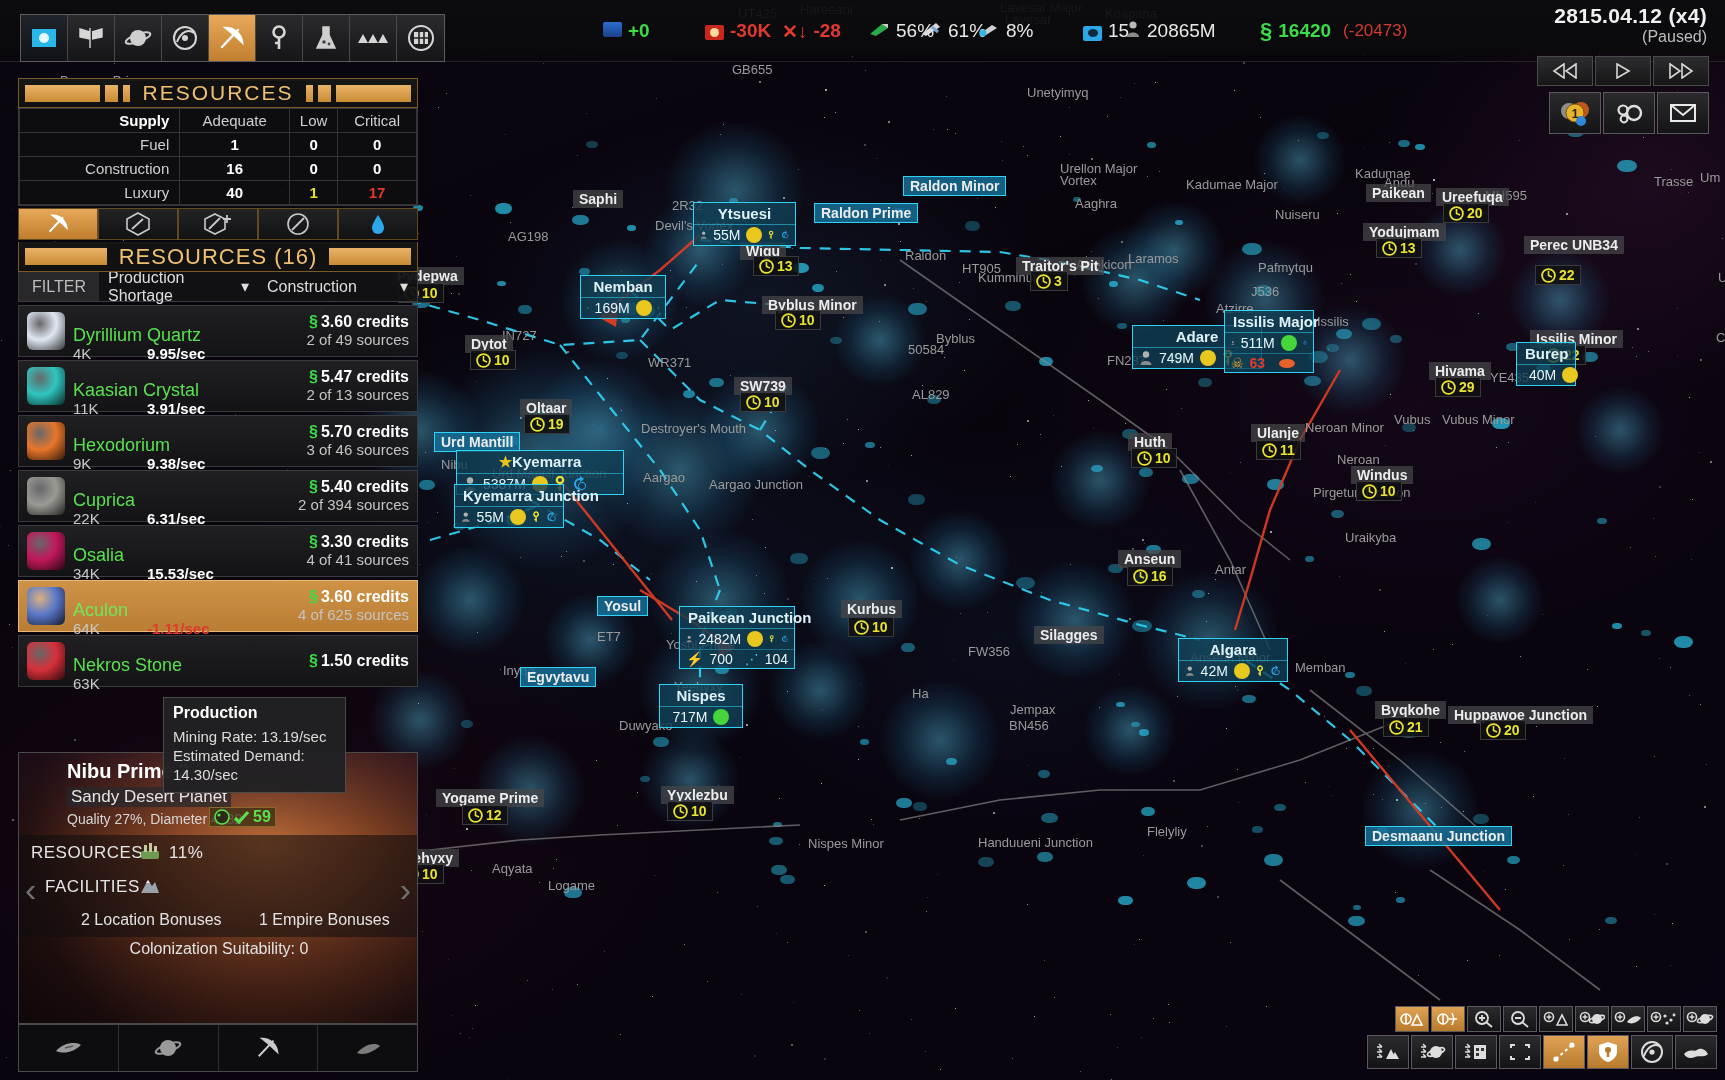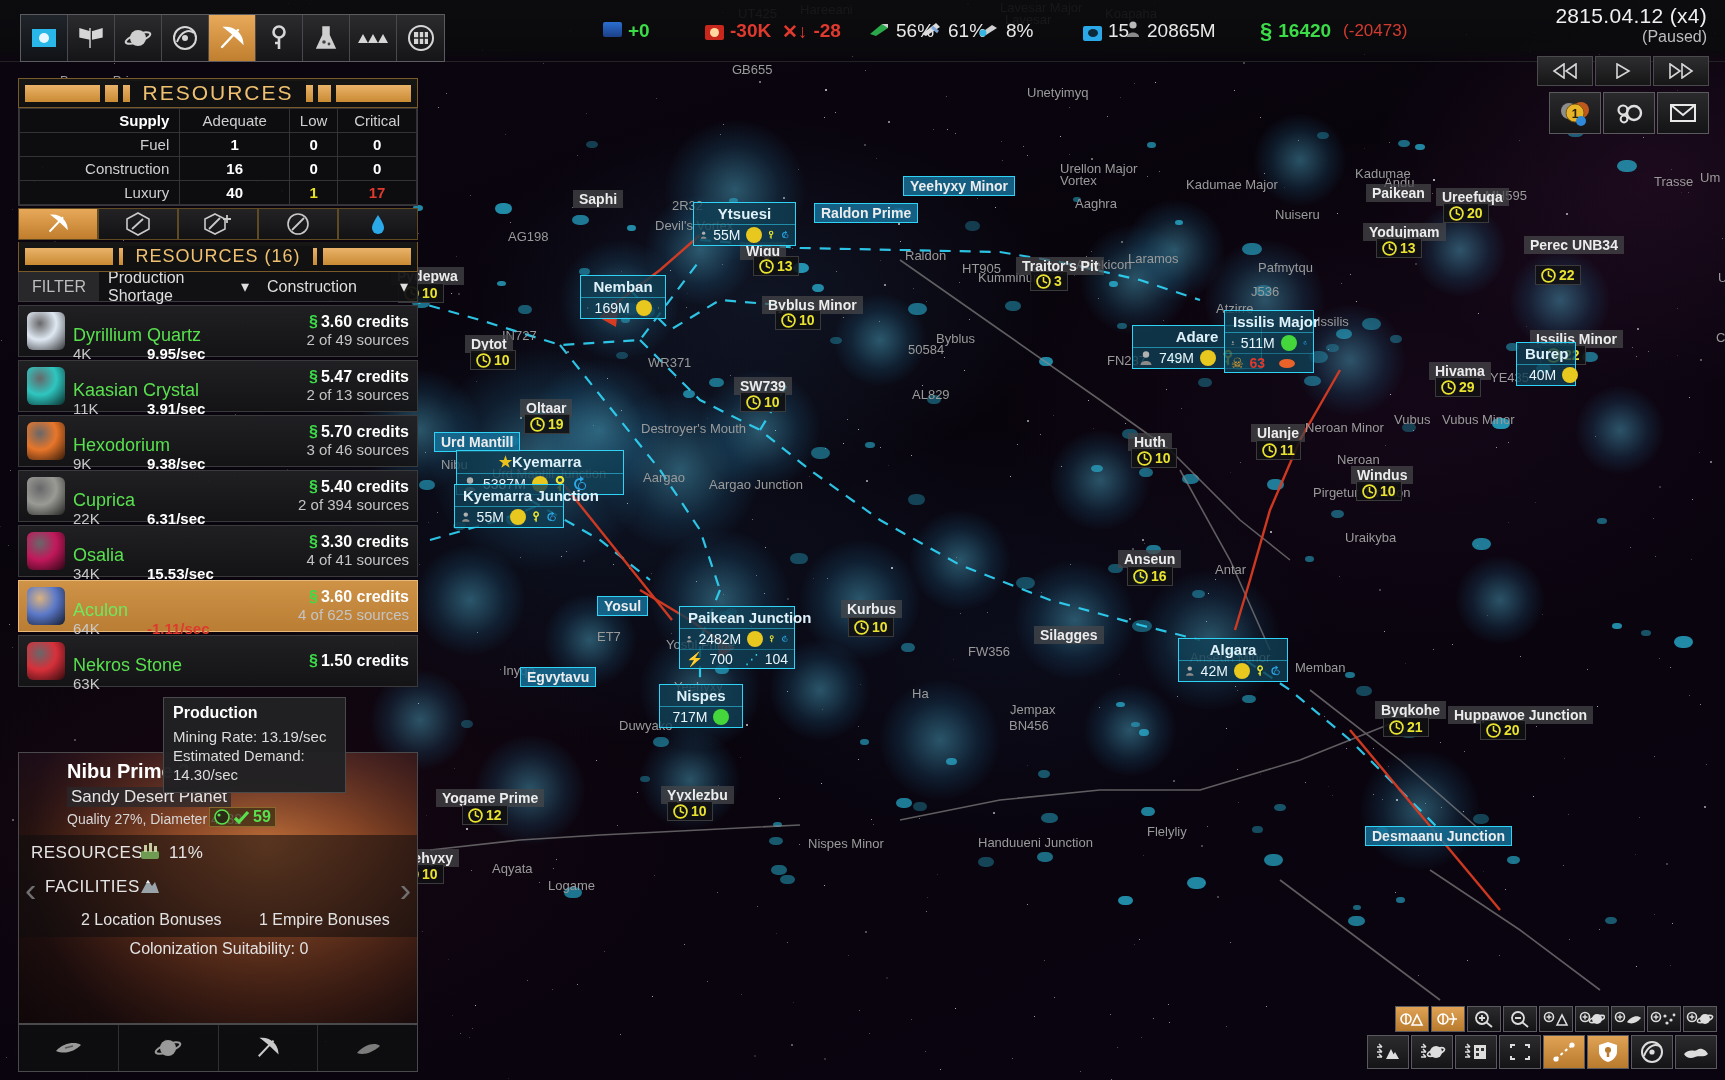--- a/index.html
+++ b/index.html
@@ -42,21 +42,21 @@
   .stat-group { position: absolute; display: flex; align-items: center; gap: 6px; height: 62px;
                 color: #ddd; font-size: 19px; }
   .stat-group .ic { display: inline-block; }
   .sq { width: 19px; height: 15px; border-radius: 2px; display: inline-block; }
   .val-green { color: #3cdc49; font-weight: bold; }
   .val-red { color: #e0392e; font-weight: bold; }
   .val-white { color: #e8e8e8; }
   .val-money { color: #3cdc49; font-weight: bold; }
   .val-paren { color: #d23b2f; }
   .date-box { position: absolute; right: 18px; top: 4px; text-align: right; color: #f0f0f0; }
-  .date-main { font-size: 21px; font-weight: normal; letter-spacing: .3px;}
+  .date-main { font-size: 21px; font-weight: bold; letter-spacing: .3px;}
   .date-sub { font-size: 16px; color: #bdbdbd; }
 
   
   .speedbar { position: absolute; right: 16px; top: 56px; display: flex; gap: 2px; }
   .speedbtn { width: 56px; height: 30px; background: linear-gradient(180deg,#2d2d30,#161617);
               border: 1px solid #4a4a4d; display: flex; align-items: center; justify-content: center;
               color: #d6d6d6; font-size: 16px; }
   .rtbtns { position: absolute; right: 16px; top: 92px; display: flex; gap: 2px; }
   .rtbtn { width: 52px; height: 42px; background: linear-gradient(180deg,#2a2a2d,#141416);
            border: 1px solid #5a5a5e; display:flex; align-items:center; justify-content:center; }
@@ -1254,21 +1254,21 @@
           <span>22</span>
         </span>
       </div>
     </div>
 
   <div id="blue-tags">
       <div class="tag blue" style="left:434px;top:432px">Urd Mantill</div>
       <div class="tag blue" style="left:597px;top:596px">Yosul</div>
       <div class="tag blue" style="left:520px;top:667px">Egvytavu</div>
       <div class="tag blue" style="left:814px;top:203px">Raldon Prime</div>
-      <div class="tag blue" style="left:903px;top:176px">Yeehyxy Minor</div>
+      <div class="tag blue" style="left:903px;top:176px">Raldon Minor</div>
       <div class="tag blue" style="left:1365px;top:826px">Desmaanu Junction</div>
     </div>
 
   <div id="sys-boxes">
       <div class="sysbox" style="left:693px;top:202px;width:103px">
         <div class="hdr">Ytsuesi</div>
         <div class="body">
           <svg width="14" height="16" viewBox="0 0 14 16">
             <circle cx="7" cy="4.5" r="3.2" fill="#b0b0b0"></circle>
             <path d="M1.5,15 C1.5,9.5 12.5,9.5 12.5,15 Z" fill="#8a8a8a"></path>
@@ -1691,21 +1691,21 @@
           </svg>
       </div>
     </div>
 
     <div class="respanel2">
       <div class="panel-header" style="border-top:none">
         <div class="bar-l" style="left:6px;width:88px"></div>
         <div class="bar-l" style="left:100px;width:12px"></div>
         <div class="bar-r" style="right:100px;width:12px"></div>
         <div class="bar-r" style="right:6px;width:88px"></div>
-        <span class="title" style="font-size:18px;letter-spacing:1px">RESOURCES (16)</span>
+        <span class="title" style="font-size:22px;letter-spacing:1px">RESOURCES (16)</span>
       </div>
 
       <div class="filterrow">
         <div class="filter-lbl">FILTER</div>
         <div class="filter-sel">
           <span>Production Shortage</span>
           <span>▾</span>
         </div>
         <div class="filter-sel">
           <span>Construction</span>

